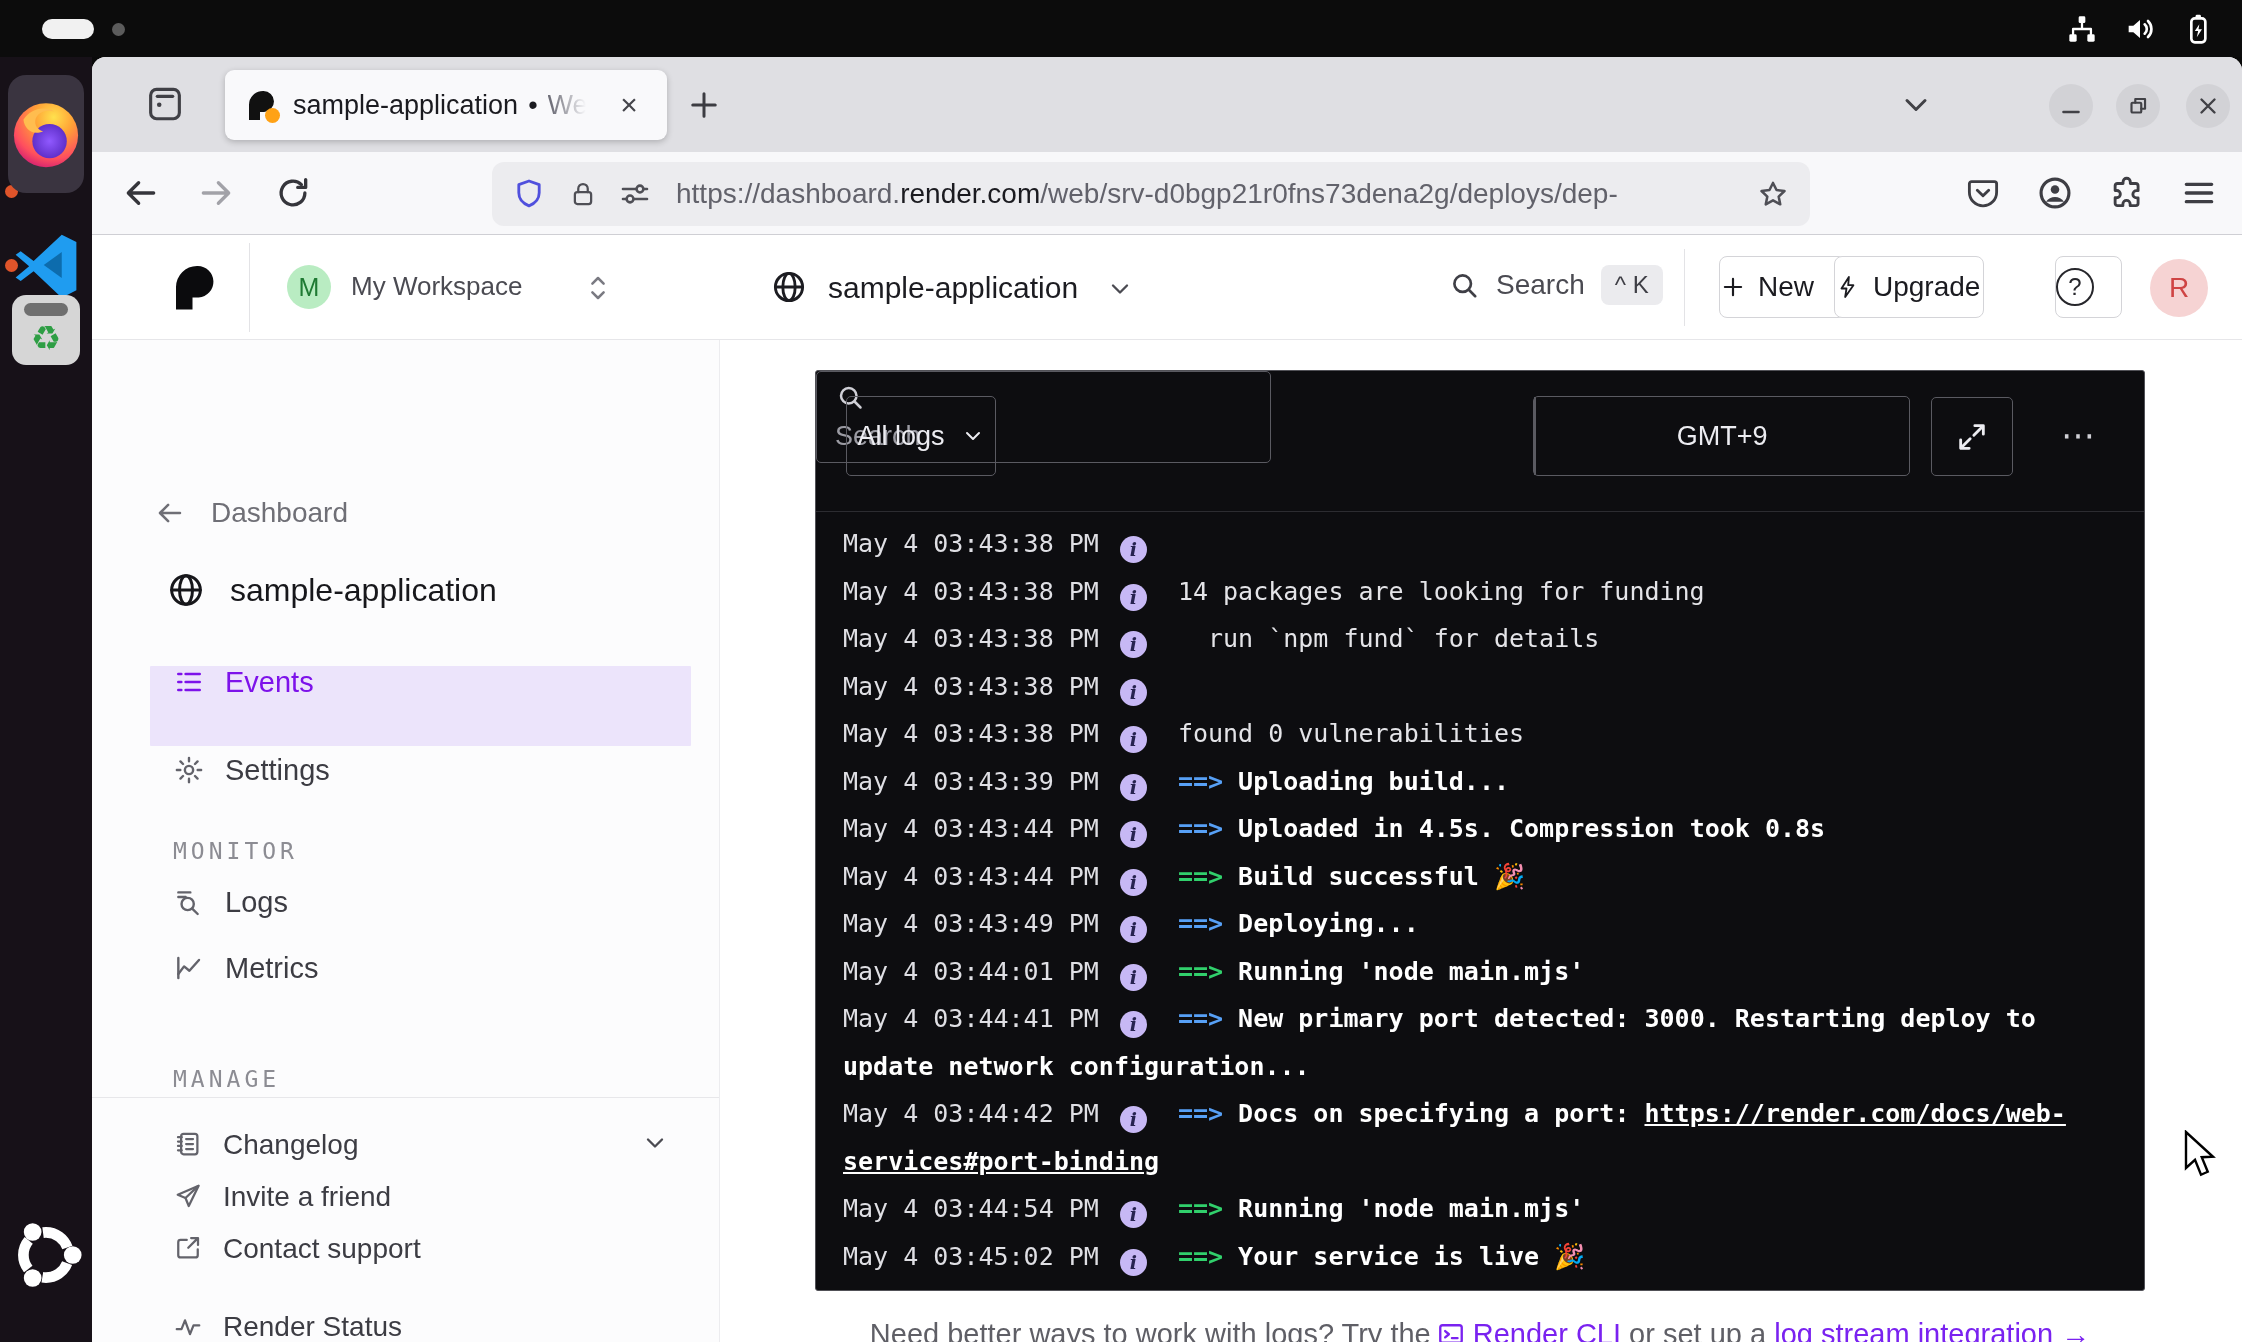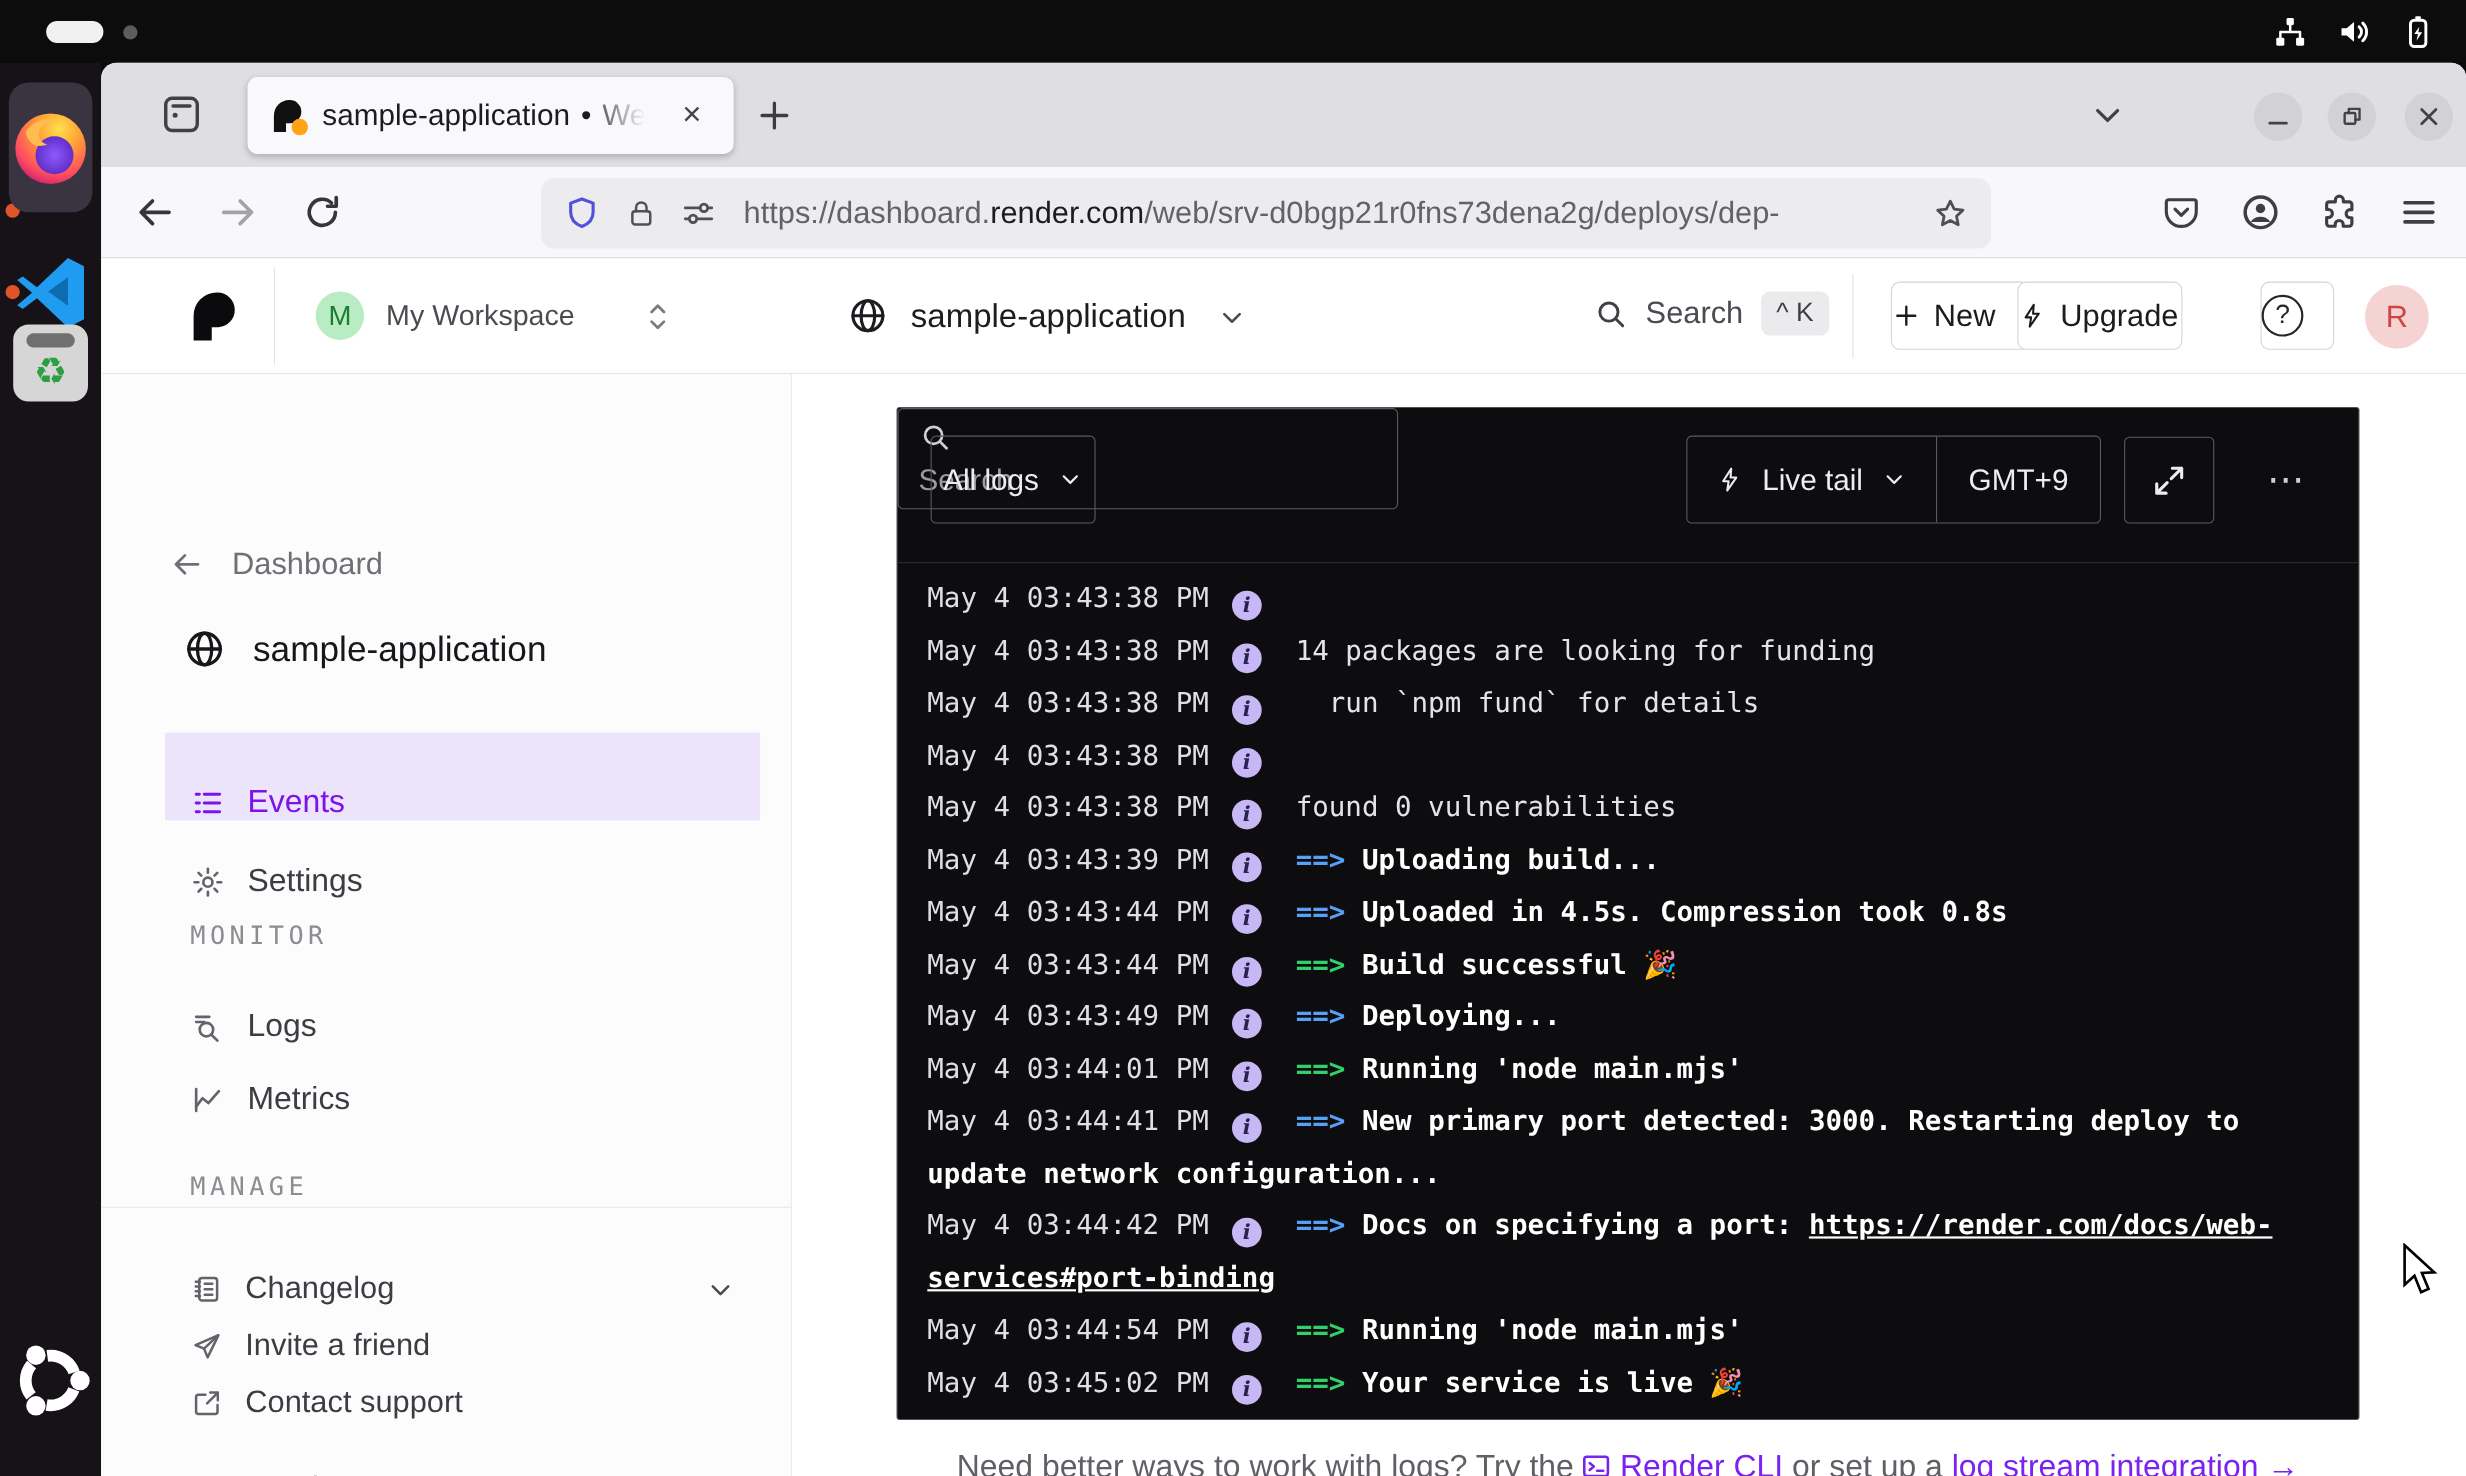--- a/index.html
+++ b/index.html
@@ -94,21 +94,21 @@
                  font-size:24px; color:#26262b; }
   .user-avatar { position:absolute; left:2058px; top:24px; width:58px; height:58px; border-radius:50%; background:#f6d3d3; color:#cf4444;
                  font-size:28px; display:flex; align-items:center; justify-content:center; }
 
   
   .sidebar { position:absolute; left:0; top:105px; width:628px; height:1002px; background:#fcfcfd; border-right:1px solid #ececef; }
   .side-back { position:absolute; left:63px; top:157px; display:flex; align-items:center; gap:26px; color:#6f6f76; font-size:28px; }
   .side-back .icon { width:30px; height:30px; }
   .side-service { position:absolute; left:74px; top:230px; display:flex; align-items:center; gap:24px; color:#17171b; font-size:32px; }
   .side-service .icon { width:40px; height:40px; }
-  .side-row { position:absolute; left:58px; right:28px; display:flex; align-items:flex-end; border-radius:1px; color:#3c3c43; font-size:29px; }
+  .side-row { position:absolute; left:58px; right:28px; display:flex; align-items:flex-start; border-radius:1px; color:#3c3c43; font-size:29px; }
   .side-row .icon { width:32px; height:32px; color:#63636b; margin-left:23px; margin-right:20px; flex:0 0 auto; }
   .side-row.active { background:#ece4fb; color:#7d12ea; }
   .side-row.active .icon { color:#7d12ea; }
   .side-row .chev { margin-left:auto; margin-right:22px; width:28px; height:28px; color:#4b4b52; }
   .section-title { position:absolute; left:81px; font-family:"DejaVu Sans Mono",monospace; font-size:23px; letter-spacing:4px; color:#8c8c93; }
   .side-div { position:absolute; left:0; top:757px; width:100%; height:1px; background:#e7e7ea; }
 
   
   .log-panel { position:absolute; left:723px; top:135px; width:1330px; height:921px; background:#0d0d10; border:1.5px solid #515157; border-radius:3px; }
   .lp-btn { position:absolute; border:1.5px solid #5a5a61; border-radius:5px; color:#ececf1; display:flex; align-items:center; font-size:27px; }
@@ -531,33 +531,20 @@
       <div class="lp-search">
         <span class="icon">
             <svg viewBox="0 0 24 24" fill="none" stroke="currentColor" stroke-width="1.8" stroke-linecap="round" stroke-linejoin="round">
               <circle cx="11" cy="11" r="6.2" stroke-width="2"></circle>
               <path d="M15.6 15.6L20.4 20.4" stroke-width="2"></path>
             </svg>
           </span>
         <span class="lp-search-ph">Search</span>
       </div>
       <div class="lp-btn lp-group">
-        <div class="lp-live">
-          <span class="icon bolt">
-              <svg viewBox="0 0 24 24" fill="none" stroke="currentColor" stroke-width="1.8" stroke-linecap="round" stroke-linejoin="round">
-                <path d="M12.8 2.8L6 13.4h4.6L9.4 21.2 17 10.3h-4.8l.6-7.5z" stroke-width="1.7"></path>
-              </svg>
-            </span>
-          <span>Live tail</span>
-          <span class="icon">
-              <svg viewBox="0 0 24 24" fill="none" stroke="currentColor" stroke-width="1.8" stroke-linecap="round" stroke-linejoin="round">
-                <path d="M6 9l6 6 6-6" stroke-width="2"></path>
-              </svg>
-            </span>
-        </div>
         <div class="lp-gdiv"></div>
         <div class="lp-tz">GMT+9</div>
       </div>
       <div class="lp-btn lp-expand">
         <span class="icon">
             <svg viewBox="0 0 24 24" fill="none" stroke="currentColor" stroke-width="1.8" stroke-linecap="round" stroke-linejoin="round">
               <path d="M14 4h6v6M20 4l-6.7 6.7M10 20H4v-6M4 20l6.7-6.7" stroke-width="2"></path>
             </svg>
           </span>
       </div>

